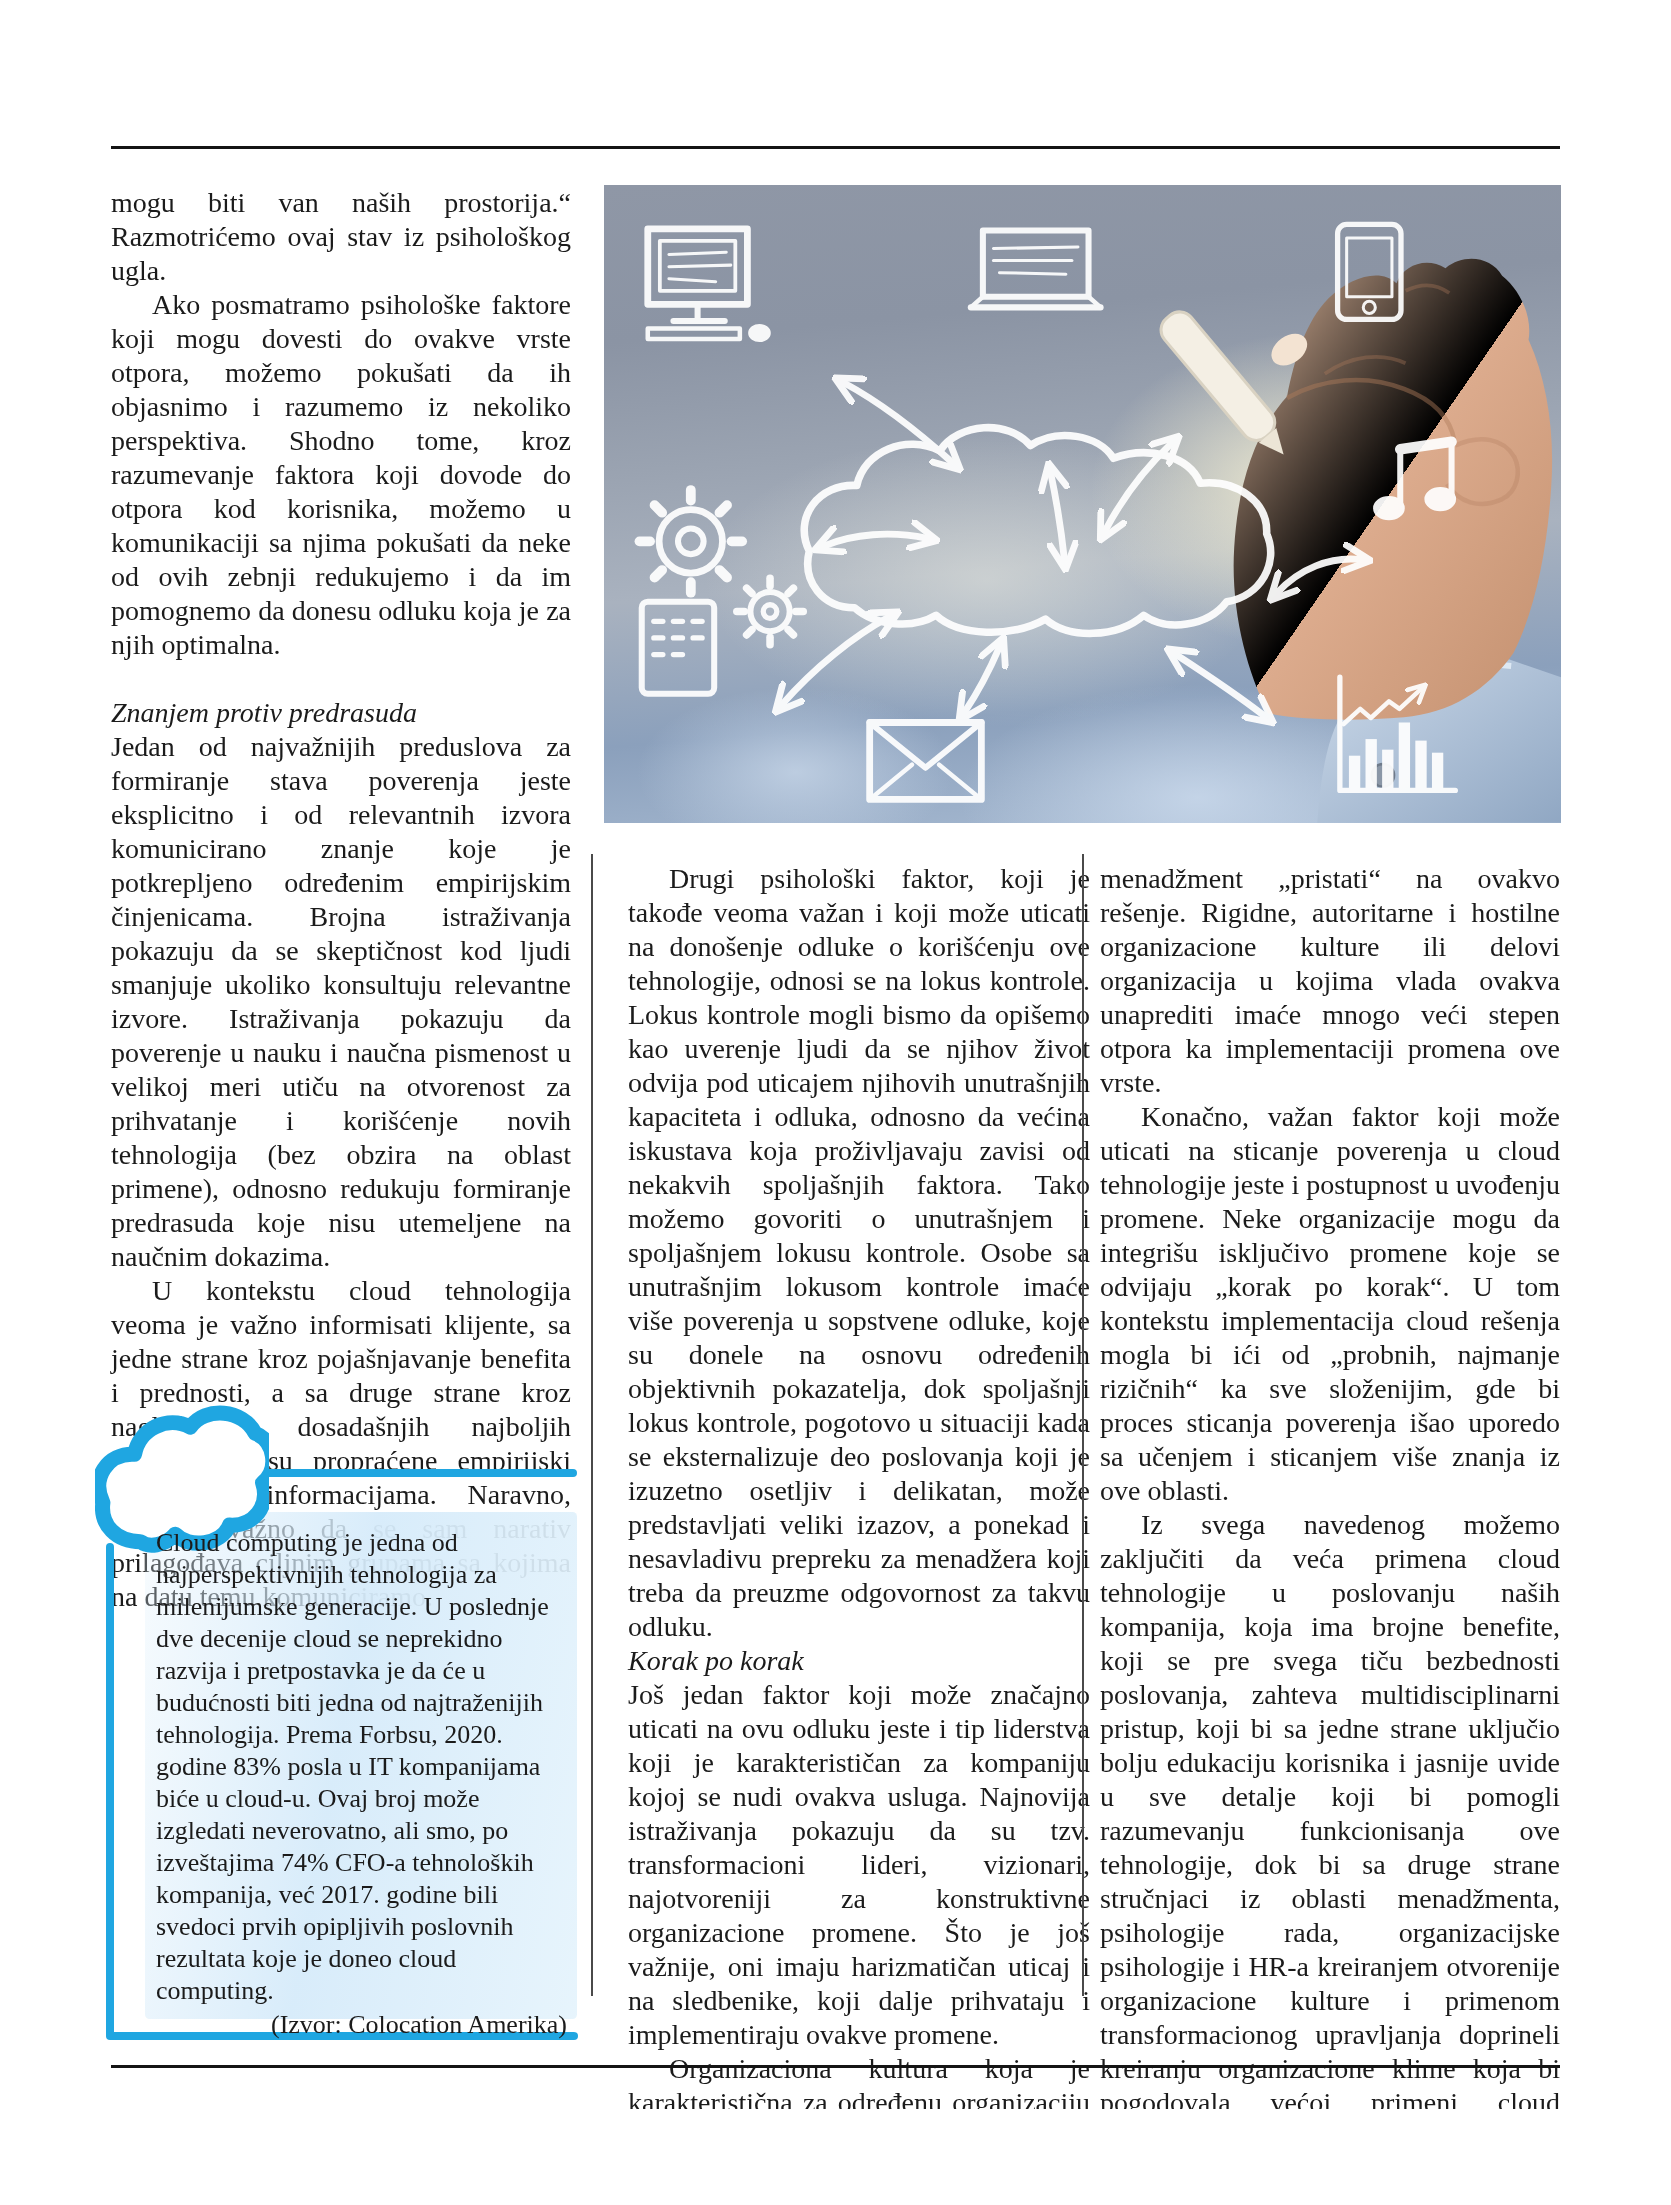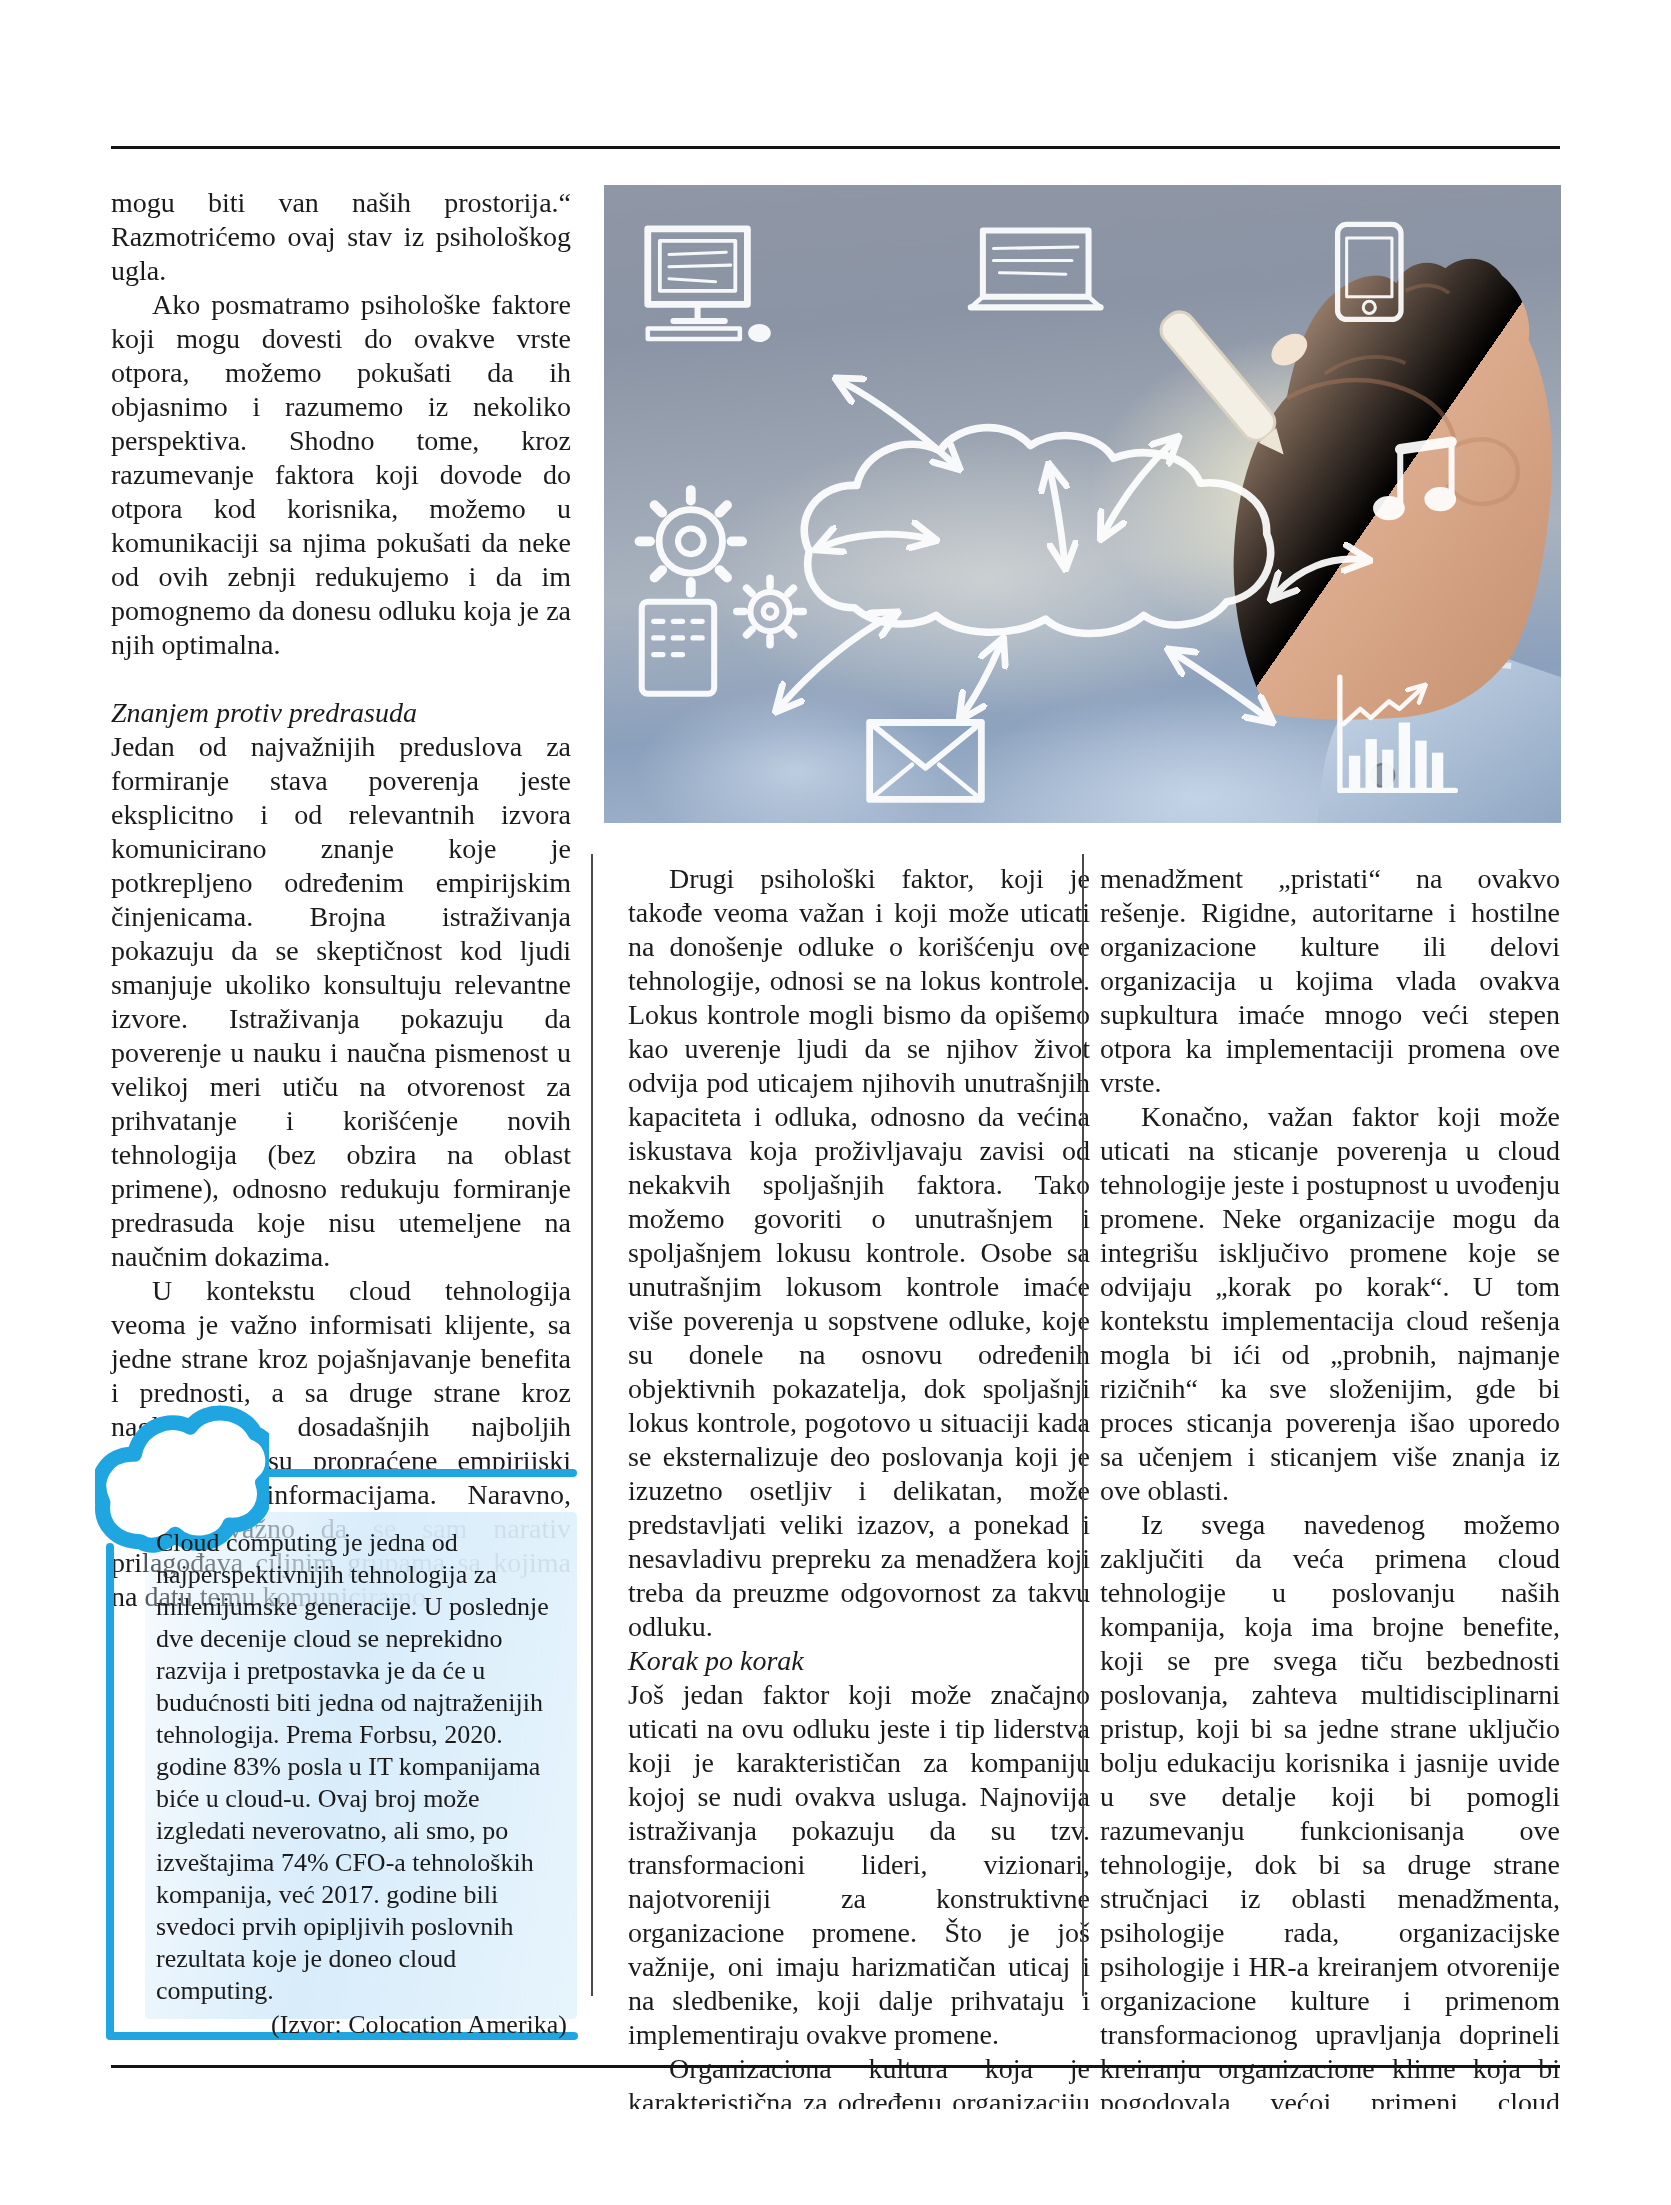--- a/index.html
+++ b/index.html
@@ -220,21 +220,21 @@
   <div class="divider d1"></div>
   <div class="col col-mid">
     <p class="indent">Drugi psihološki faktor, koji je takođe veoma važan i koji može uticati na donošenje odluke o korišćenju ove tehnologije, odnosi se na lokus kontrole. Lokus kontrole mogli bismo da opišemo kao uverenje ljudi da se njihov život odvija pod uticajem njihovih unutrašnjih kapaciteta i odluka, odnosno da većina iskustava koja proživljavaju zavisi od nekakvih spoljašnjih faktora. Tako možemo govoriti o unutrašnjem i spoljašnjem lokusu kontrole. Osobe sa unutrašnjim lokusom kontrole imaće više poverenja u sopstvene odluke, koje su donele na osnovu određenih objektivnih pokazatelja, dok spoljašnji lokus kontrole, pogotovo u situaciji kada se eksternalizuje deo poslovanja koji je izuzetno osetljiv i delikatan, može predstavljati veliki izazov, a ponekad i nesavladivu prepreku za menadžera koji treba da preuzme odgovornost za takvu odluku.</p>
     <p class="subhead">Korak po korak</p>
     <p>Još jedan faktor koji može značajno uticati na ovu odluku jeste i tip liderstva koji je karakterističan za kompaniju kojoj se nudi ovakva usluga. Najnovija istraživanja pokazuju da su tzv. transformacioni lideri, vizionari, najotvoreniji za konstruktivne organizacione promene. Što je još važnije, oni imaju harizmatičan uticaj i na sledbenike, koji dalje prihvataju i implementiraju ovakve promene.</p>
     <p class="indent">Organizaciona kultura koja je karakteristična za određenu organizaciju u velikoj meri može uticati na to da li će</p>
   </div>
 
   <div class="divider d2"></div>
   <div class="col col-right">
-    <p>menadžment „pristati“ na ovakvo rešenje. Rigidne, autoritarne i hostilne organizacione kulture ili delovi organizacija u kojima vlada ovakva supkultura imaće mnogo veći stepen otpora ka implementaciji promena ove vrste.</p>
+    <p>menadžment „pristati“ na ovakvo rešenje. Rigidne, autoritarne i hostilne organizacione kulture ili delovi organizacija u kojima vlada ovakva unaprediti imaće mnogo veći stepen otpora ka implementaciji promena ove vrste.</p>
     <p class="indent">Konačno, važan faktor koji može uticati na sticanje poverenja u cloud tehnologije jeste i postupnost u uvođenju promene. Neke organizacije mogu da integrišu isključivo promene koje se odvijaju „korak po korak“. U tom kontekstu implementacija cloud rešenja mogla bi ići od „probnih, najmanje rizičnih“ ka sve složenijim, gde bi proces sticanja poverenja išao uporedo sa učenjem i sticanjem više znanja iz ove oblasti.</p>
     <p class="indent">Iz svega navedenog možemo zaključiti da veća primena cloud tehnologije u poslovanju naših kompanija, koja ima brojne benefite, koji se pre svega tiču bezbednosti poslovanja, zahteva multidisciplinarni pristup, koji bi sa jedne strane uključio bolju edukaciju korisnika i jasnije uvide u sve detalje koji bi pomogli razumevanju funkcionisanja ove tehnologije, dok bi sa druge strane stručnjaci iz oblasti menadžmenta, psihologije rada, organizacijske psihologije i HR-a kreiranjem otvorenije organizacione kulture i primenom transformacionog upravljanja doprineli kreiranju organizacione klime koja bi pogodovala većoj primeni cloud tehnologije. To je izazov za sve navedene struke koji, verujemo, može u velikoj meri unaprediti poslovanje naših kompanija.</p>
 
   </div>
 
   <div class="rule bottom"></div>
   <div class="pageno">11</div>
 
 </div>
 

